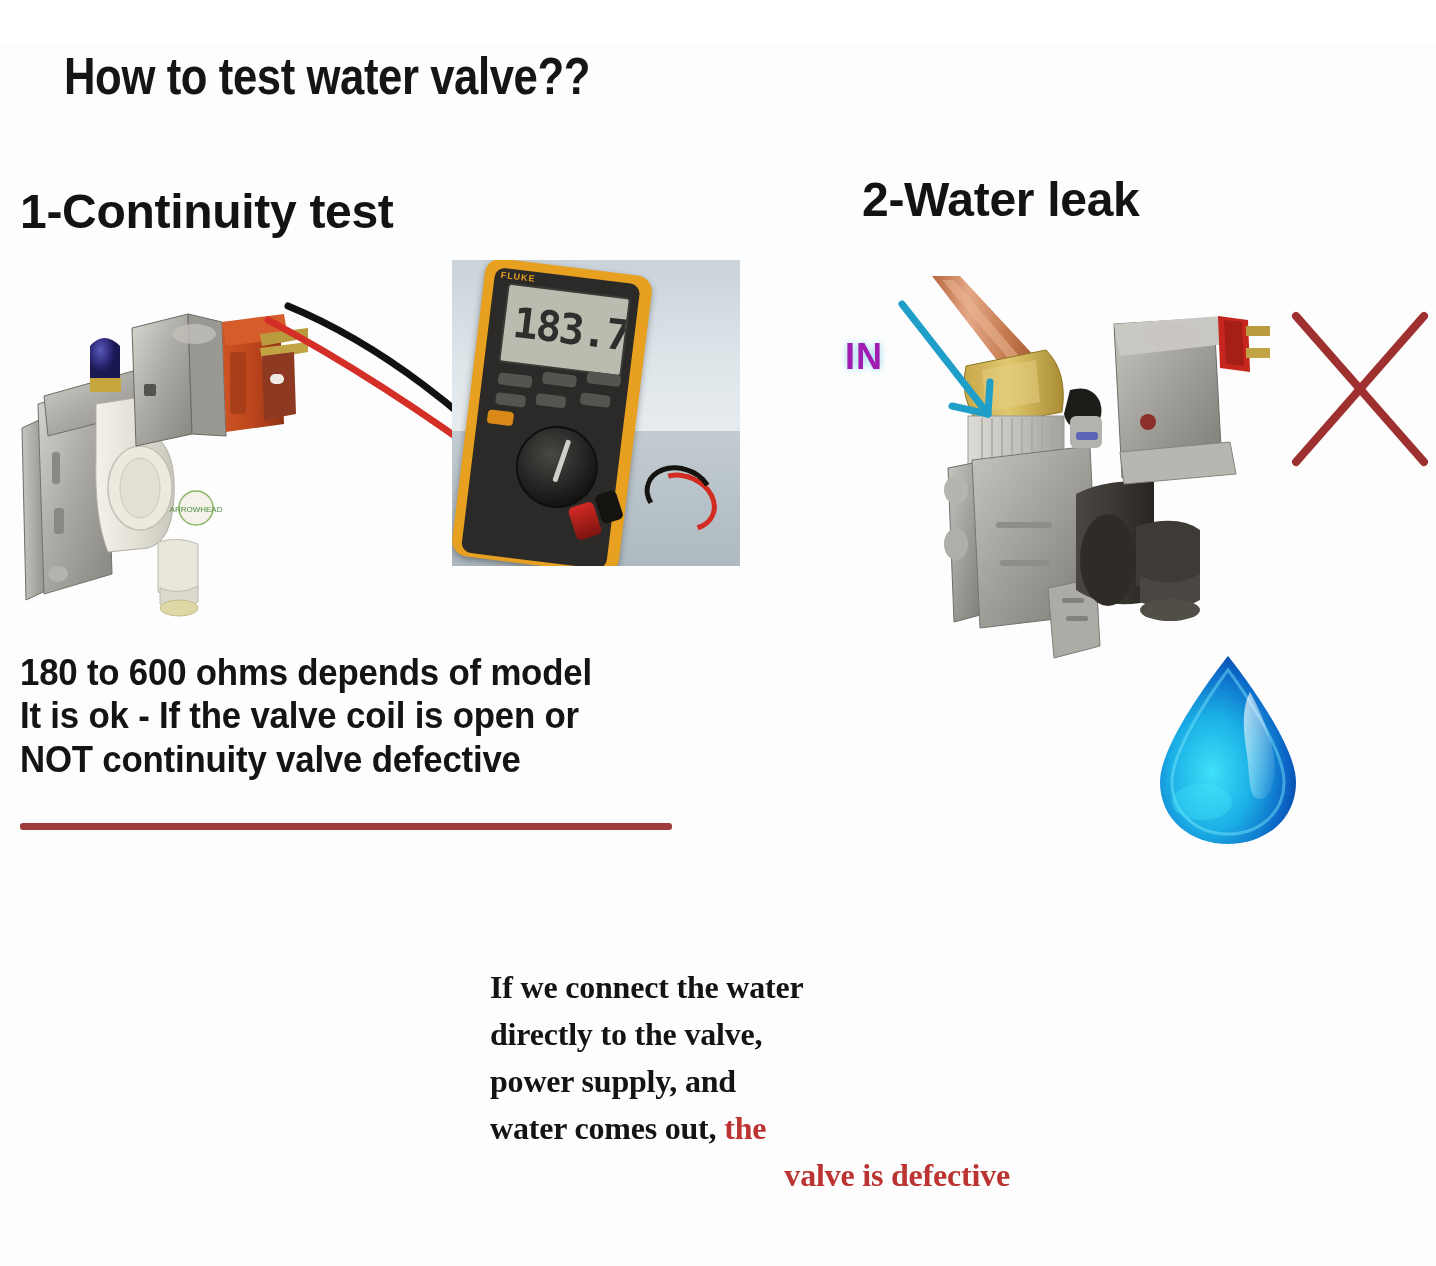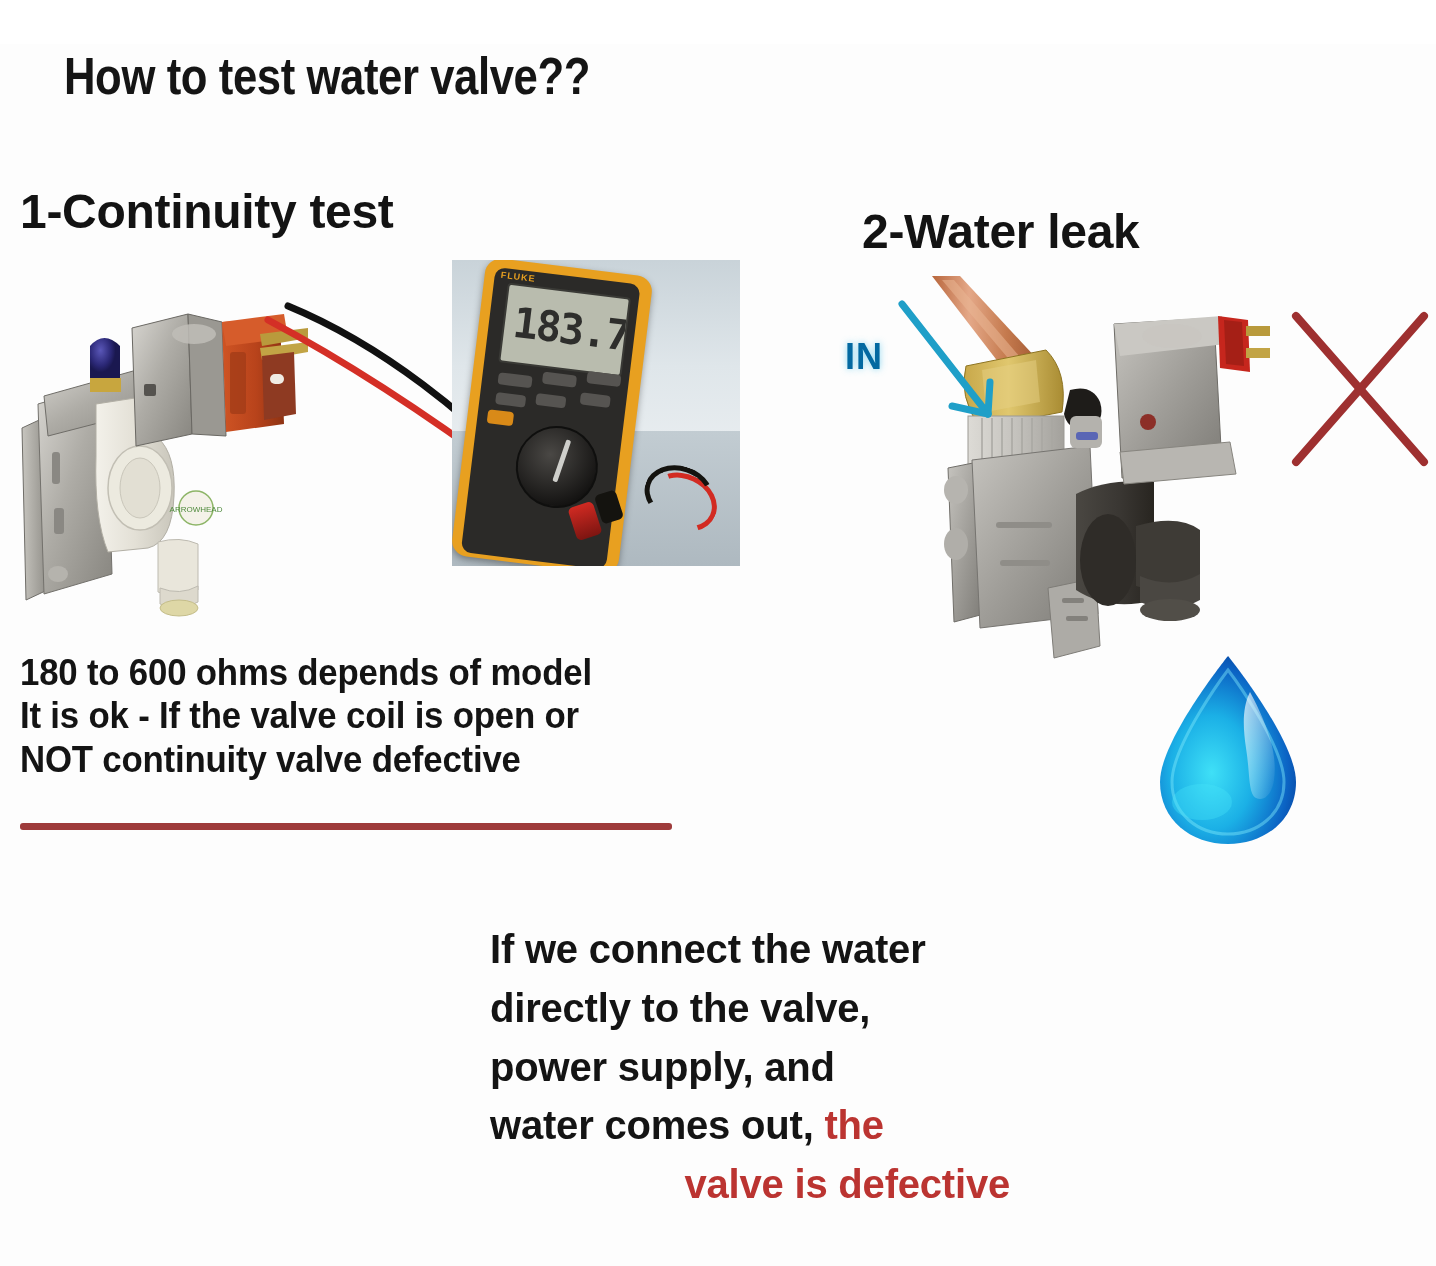--- a/index.html
+++ b/index.html
@@ -32,21 +32,21 @@
   }
   .section-head {
     position: absolute;
     font-size: 48px;
     font-weight: bold;
     color: #131313;
     white-space: nowrap;
     letter-spacing: -0.3px;
   }
   #head-1 { left: 20px; top: 140px; }
-  #head-2 { left: 862px; top: 160px; }
+  #head-2 { left: 862px; top: 128px; }
 
   .ohm-block {
     position: absolute;
     left: 20px;
     top: 608px;
     font-size: 37px;
     font-weight: bold;
     color: #141414;
     line-height: 1.12;
     letter-spacing: -0.2px;
@@ -62,27 +62,28 @@
     top: 779px;
     width: 652px;
     height: 7px;
     background: #9e3b3b;
     border-radius: 3px;
   }
 
   .bottom-block {
     position: absolute;
     left: 490px;
-    top: 876px;
+    top: 920px;
     width: 520px;
-    font-size: 40px;
+    font-size: 32px;
     font-weight: bold;
     color: #141414;
     line-height: 1.47;
     letter-spacing: -0.2px;
+    font-family: Liberation Serif, serif;
   }
   .red-text { color: #bb3431; text-align: right; }
 
   
   #valve-left {
     position: absolute;
     left: 8px;
     top: 212px;
     width: 300px;
     height: 378px;
@@ -207,21 +208,21 @@
     height: 400px;
   }
 
   
   #in-label {
     position: absolute;
     left: 845px;
     top: 292px;
     font-size: 36px;
     font-weight: bold;
-    color: #0369a1;
+    color: #a21caf;
     letter-spacing: 1px;
     text-shadow: 0 0 7px rgba(90,200,235,.7);
   }
 
   
   #x-mark { position: absolute; left: 1288px; top: 266px; width: 144px; height: 160px; }
 
   
   #water-drop { position: absolute; left: 1146px; top: 608px; width: 164px; height: 196px; }
 

